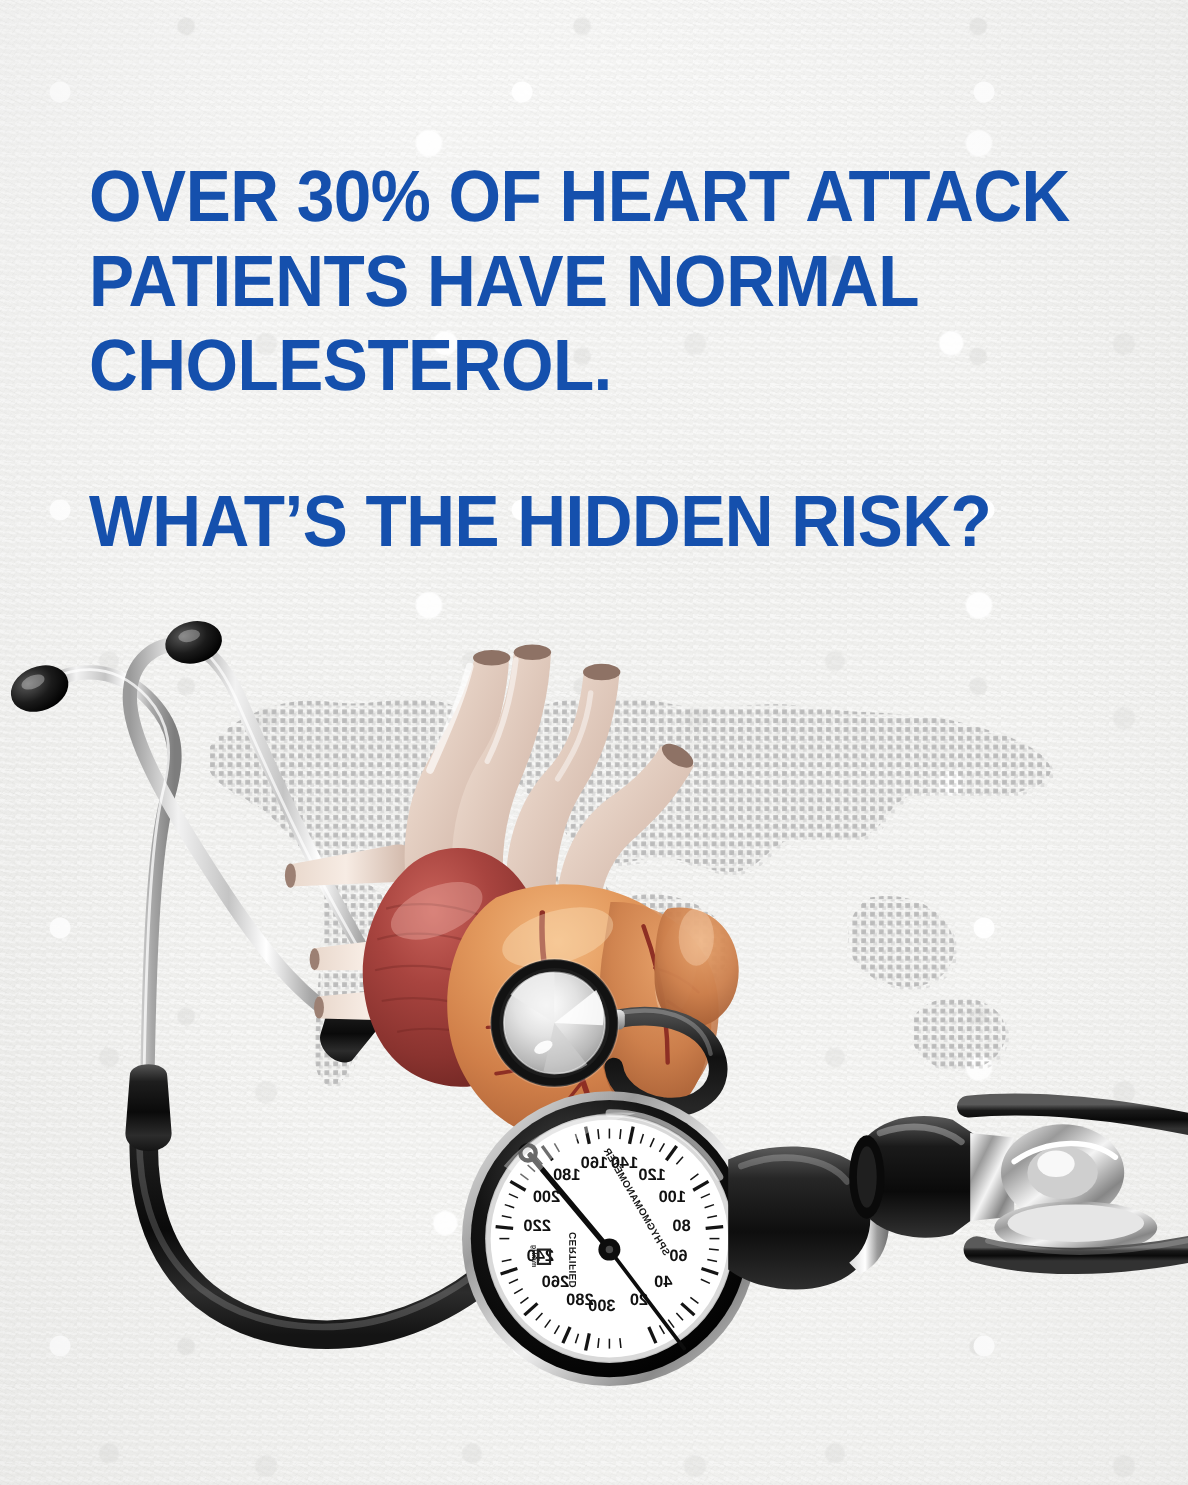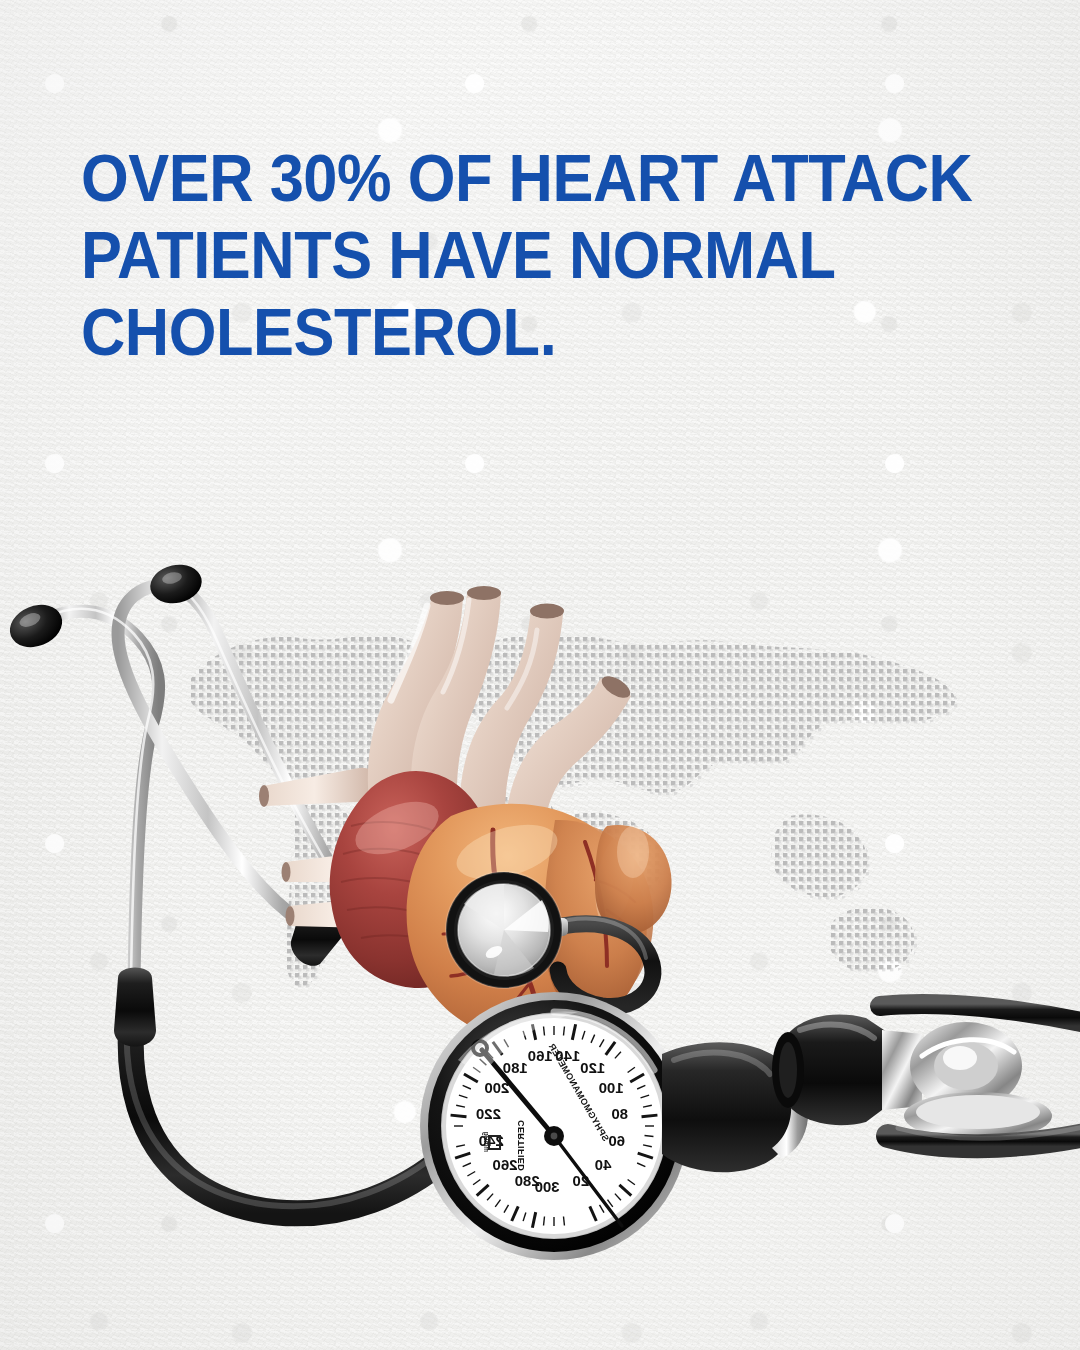--- a/index.html
+++ b/index.html
@@ -180,20 +180,23 @@
         <rect x="0" y="0" width="880" height="470" fill="url(#dotgrid2)"></rect>
       </g>
     </svg>
   </div>
 
   <div class="headline">
     <div class="headline-block-1">
       <span class="hl-line">OVER 30% OF HEART ATTACK</span>
       <span class="hl-line">PATIENTS HAVE NORMAL</span>
       <span class="hl-line">CHOLESTEROL.</span>
+    </div>
+    <div class="headline-block-2">
+      <span class="hl-line">WHAT’S THE HIDDEN RISK?</span>
     </div>
   </div>
 
   <div class="artwork">
 
     <div class="steth-left">
       <svg viewBox="0 0 760 700">
         <defs>
           <linearGradient id="chrome" x1="0" y1="0" x2="1" y2="0">
             <stop offset="0%" stop-color="#9a9a9a"></stop>

